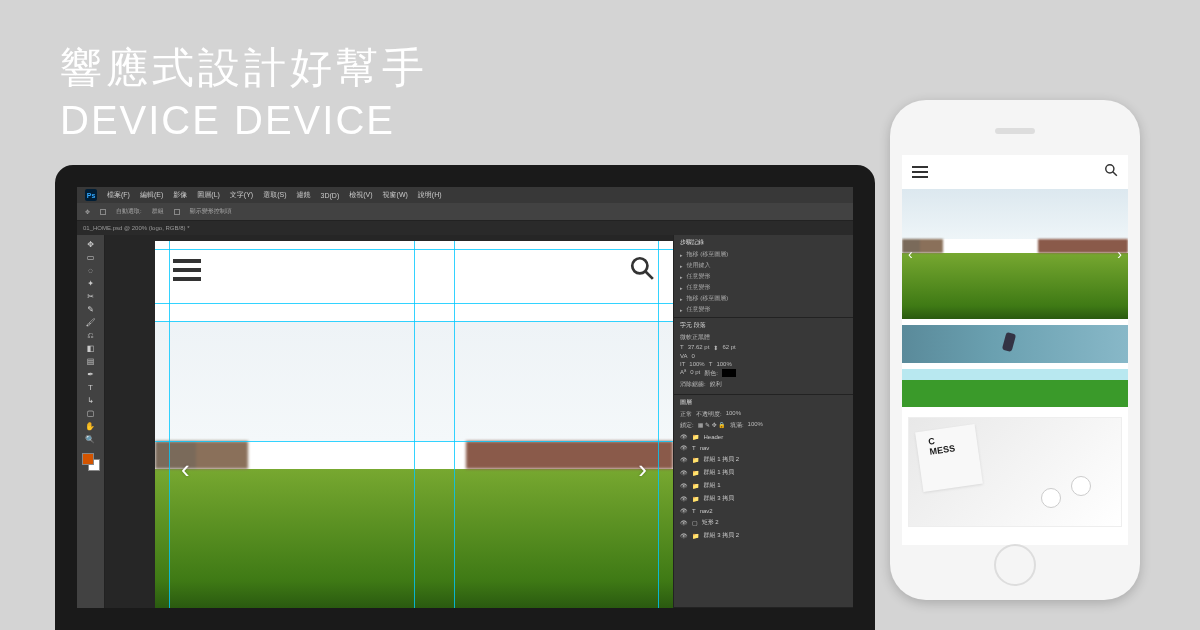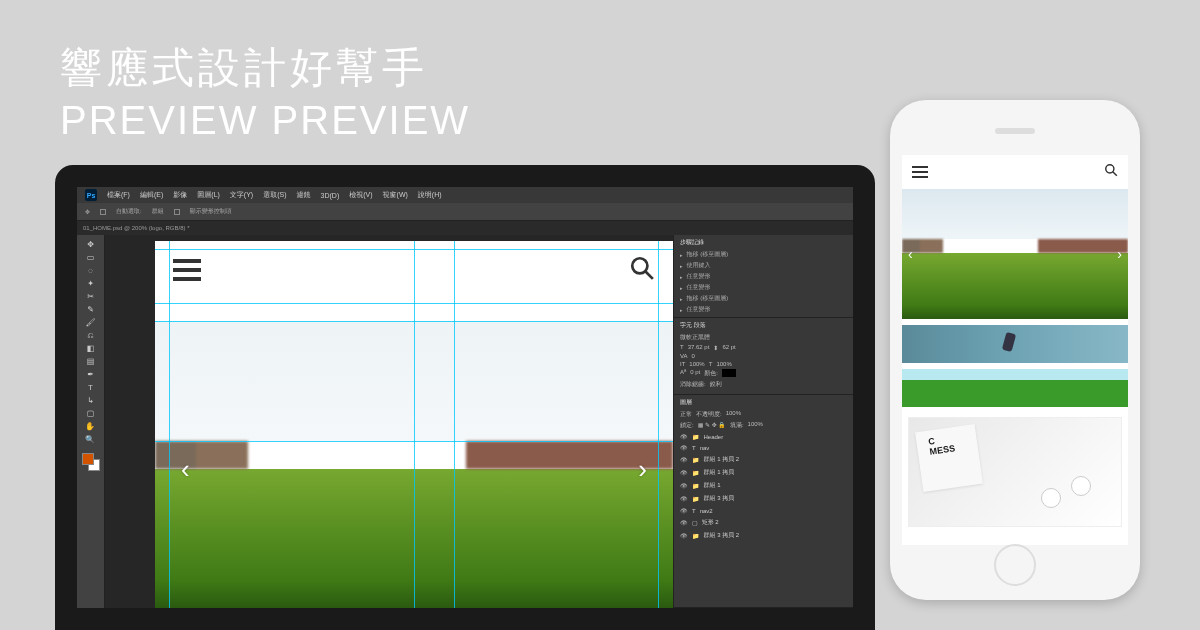--- a/index.html
+++ b/index.html
@@ -10,21 +10,21 @@
   font-family: "Microsoft JhengHei", Arial, sans-serif;
   position: relative;
   overflow: hidden;
 }
 .headline {
   position: absolute;
   top: 40px;
   left: 60px;
   color: #fff;
 }
-.headline h1 { font-size: 42px; font-weight: 500; letter-spacing: 4px; }
+.headline h1 { font-size: 42px; font-weight: 500; letter-spacing: 4px; text-align: right; }
 .headline h2 { font-size: 40px; font-weight: 300; letter-spacing: 2px; margin-top: 2px; }
 
 
 .imac {
   position: absolute;
   left: 55px;
   top: 165px;
   width: 820px;
 }
 .imac-screen {
@@ -313,21 +313,21 @@
   border-radius: 50%;
 }
 .earbuds::before { left: 0; bottom: 8px; }
 .earbuds::after { right: 10px; bottom: 20px; }
 </style>
 </head>
 <body>
 
 <div class="headline">
   <h1>響應式設計好幫手</h1>
-  <h2>PREVIEW PREVIEW</h2>
+  <h2>DEVICE DEVICE</h2>
 </div>
 
 <div class="imac">
   <div class="imac-screen">
     <div class="ps-ui">
 
       <div class="ps-menubar">
         <div class="ps-logo">Ps</div>
         <span>檔案(F)</span>
         <span>編輯(E)</span>

